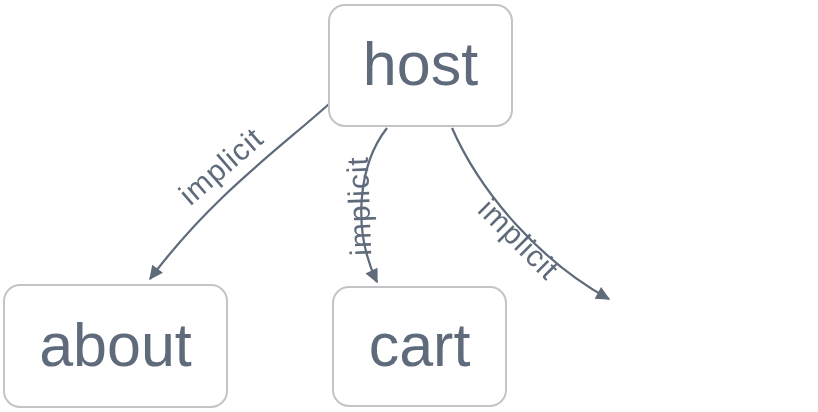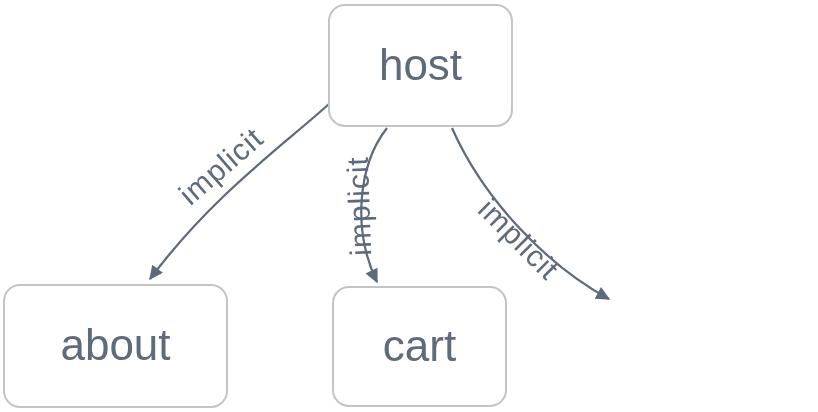--- a/index.html
+++ b/index.html
@@ -39,21 +39,21 @@
   }
   .node {
     position: absolute;
     display: flex;
     align-items: center;
     justify-content: center;
     background: var(--node-bg);
     border: 2px solid var(--node-border);
     border-radius: 17px;
     color: var(--node-text);
-    font-size: 44px;
+    font-size: 61px;
     line-height: 1;
     cursor: pointer;
   }
   .node span { transform: translateY(-1px); }
   #node-host  { left: 328px; top: 4px;   width: 185px; height: 123px; }
   #node-about { left: 3px;   top: 284px; width: 225px; height: 124px; }
   #node-cart  { left: 332px; top: 286px; width: 175px; height: 121px; }
   #node-shop  { left: 613px; top: 284px; width: 202px; height: 122px; }
 </style>
 </head>

